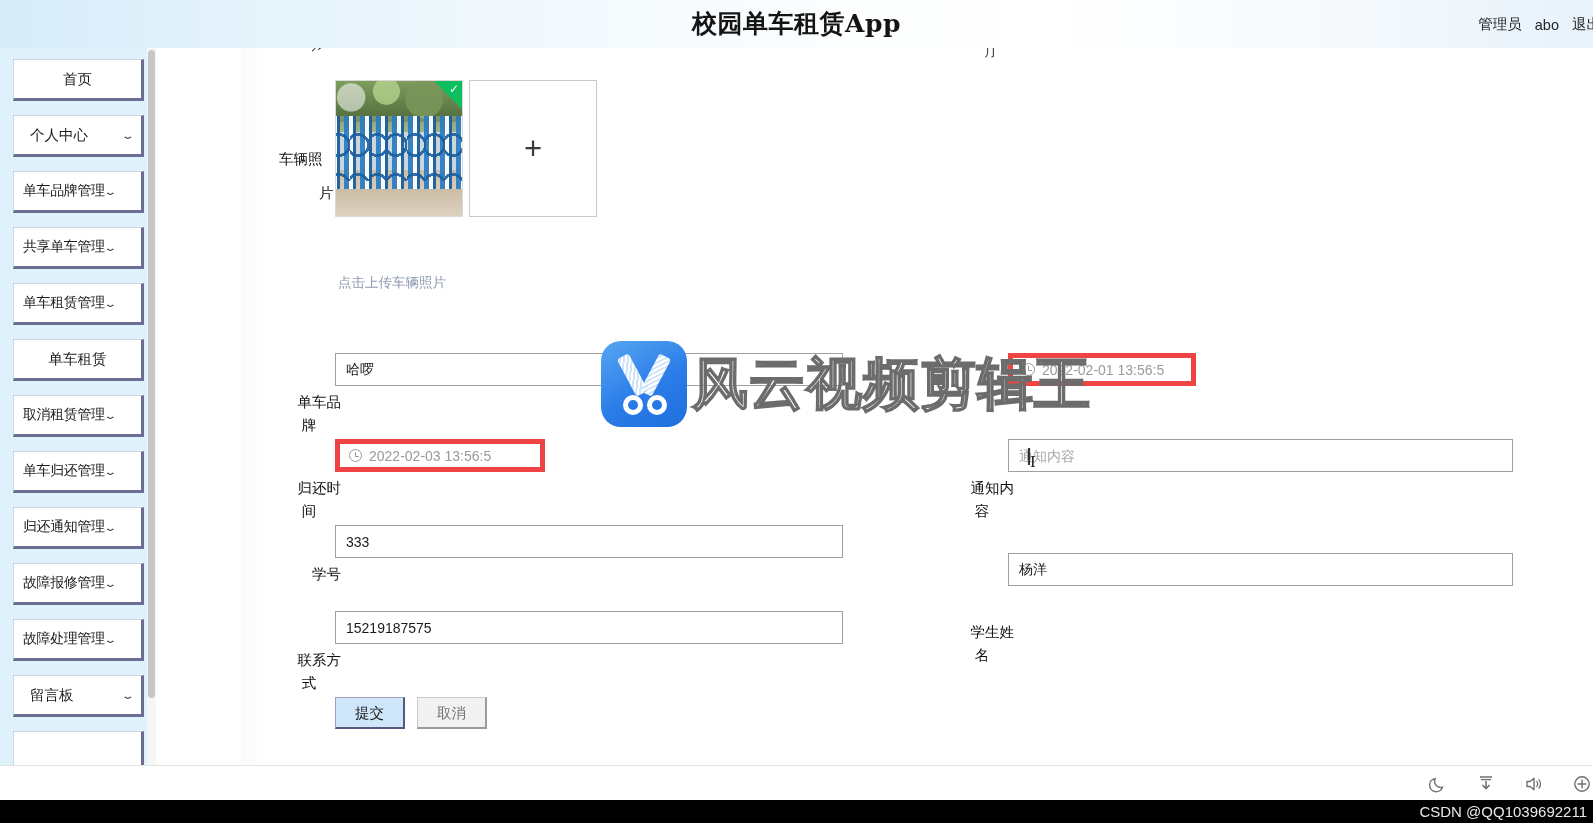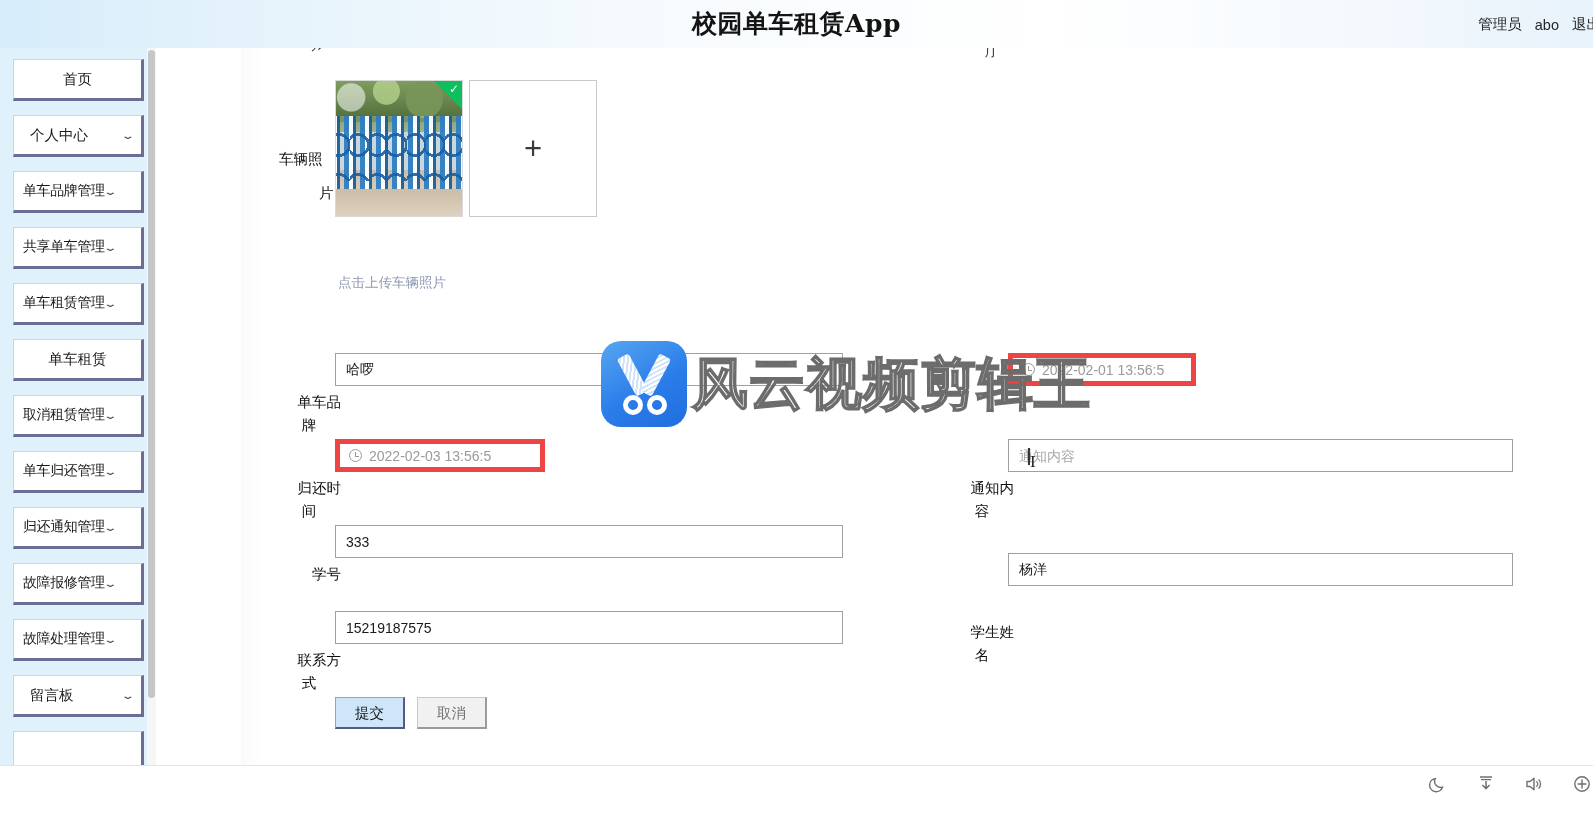--- a/index.html
+++ b/index.html
@@ -577,14 +577,17 @@
       </div>
       <div class="bi">
         <svg width="22" height="22" viewBox="0 0 22 22">
           <circle cx="11" cy="11" r="7.2" fill="none" stroke="#6f6f6f" stroke-width="1.4"></circle>
           <path d="M11 6.6 V15.4 M6.6 11 H15.4" stroke="#6f6f6f" stroke-width="1.4"></path>
         </svg>
       </div>
     </div>
   </div>
 
+  <div class="footer">
+    <div class="footer-text">CSDN @QQ1039692211</div>
+  </div>
 
 </div>
 
 </body></html>

